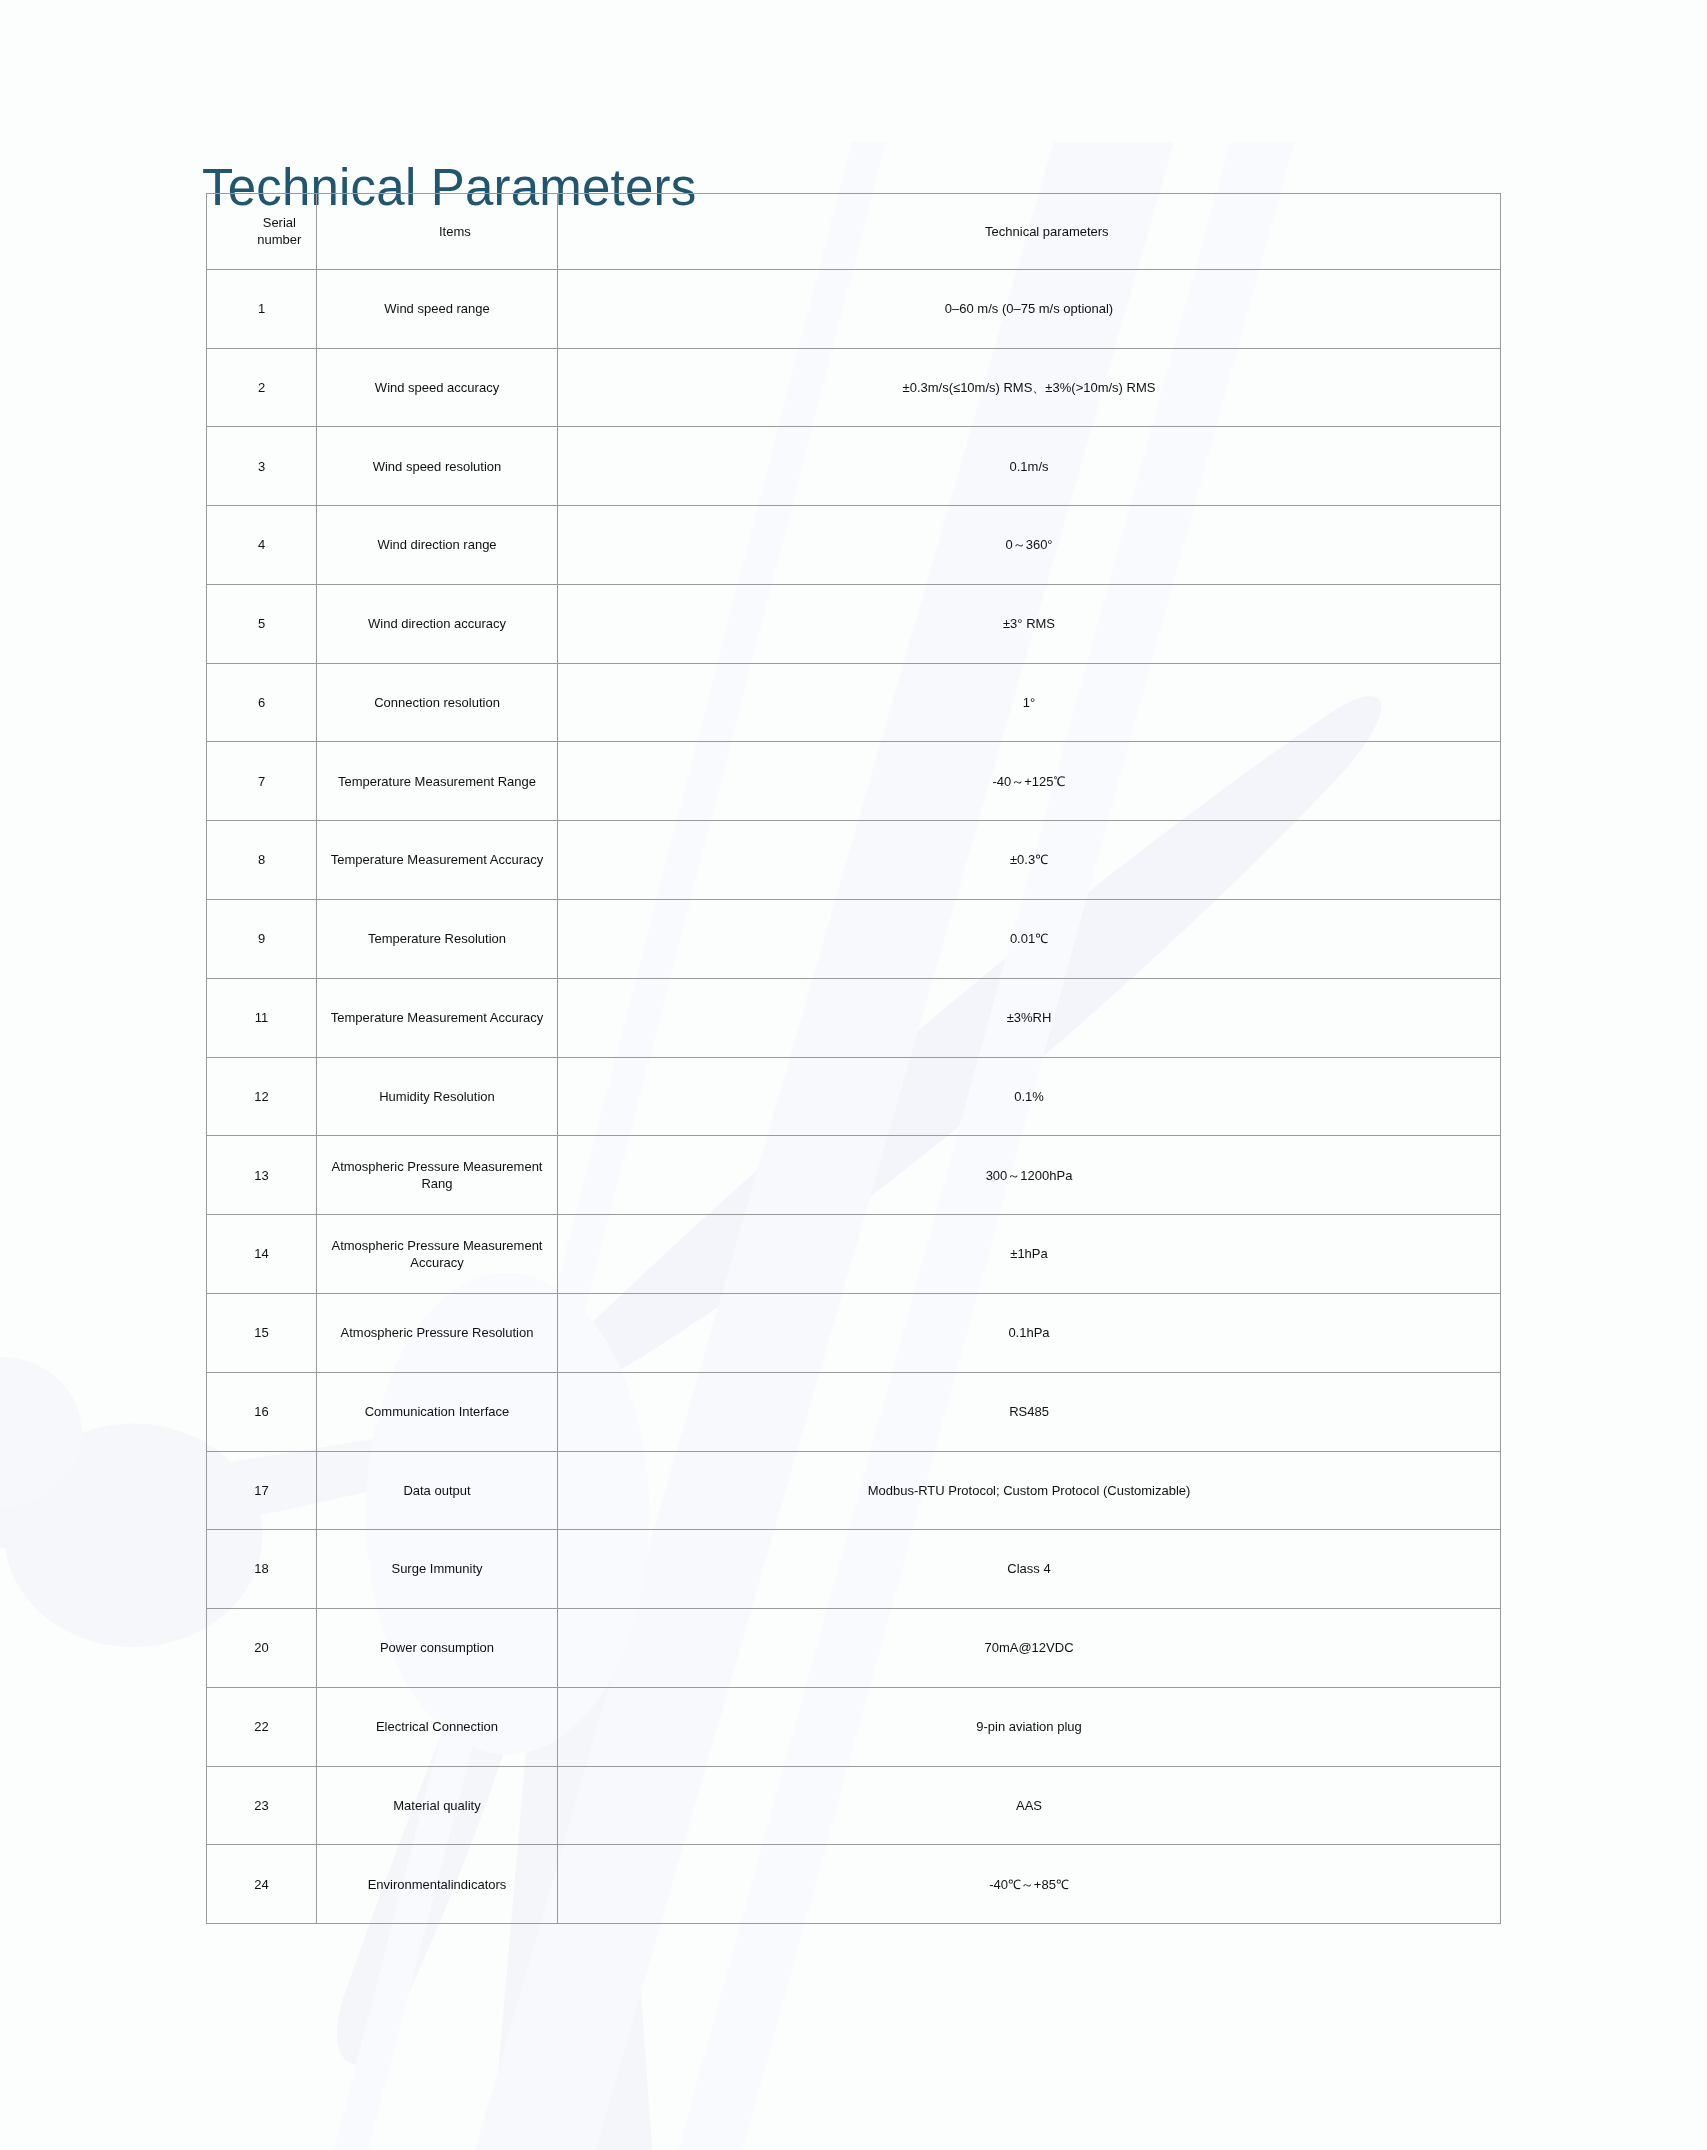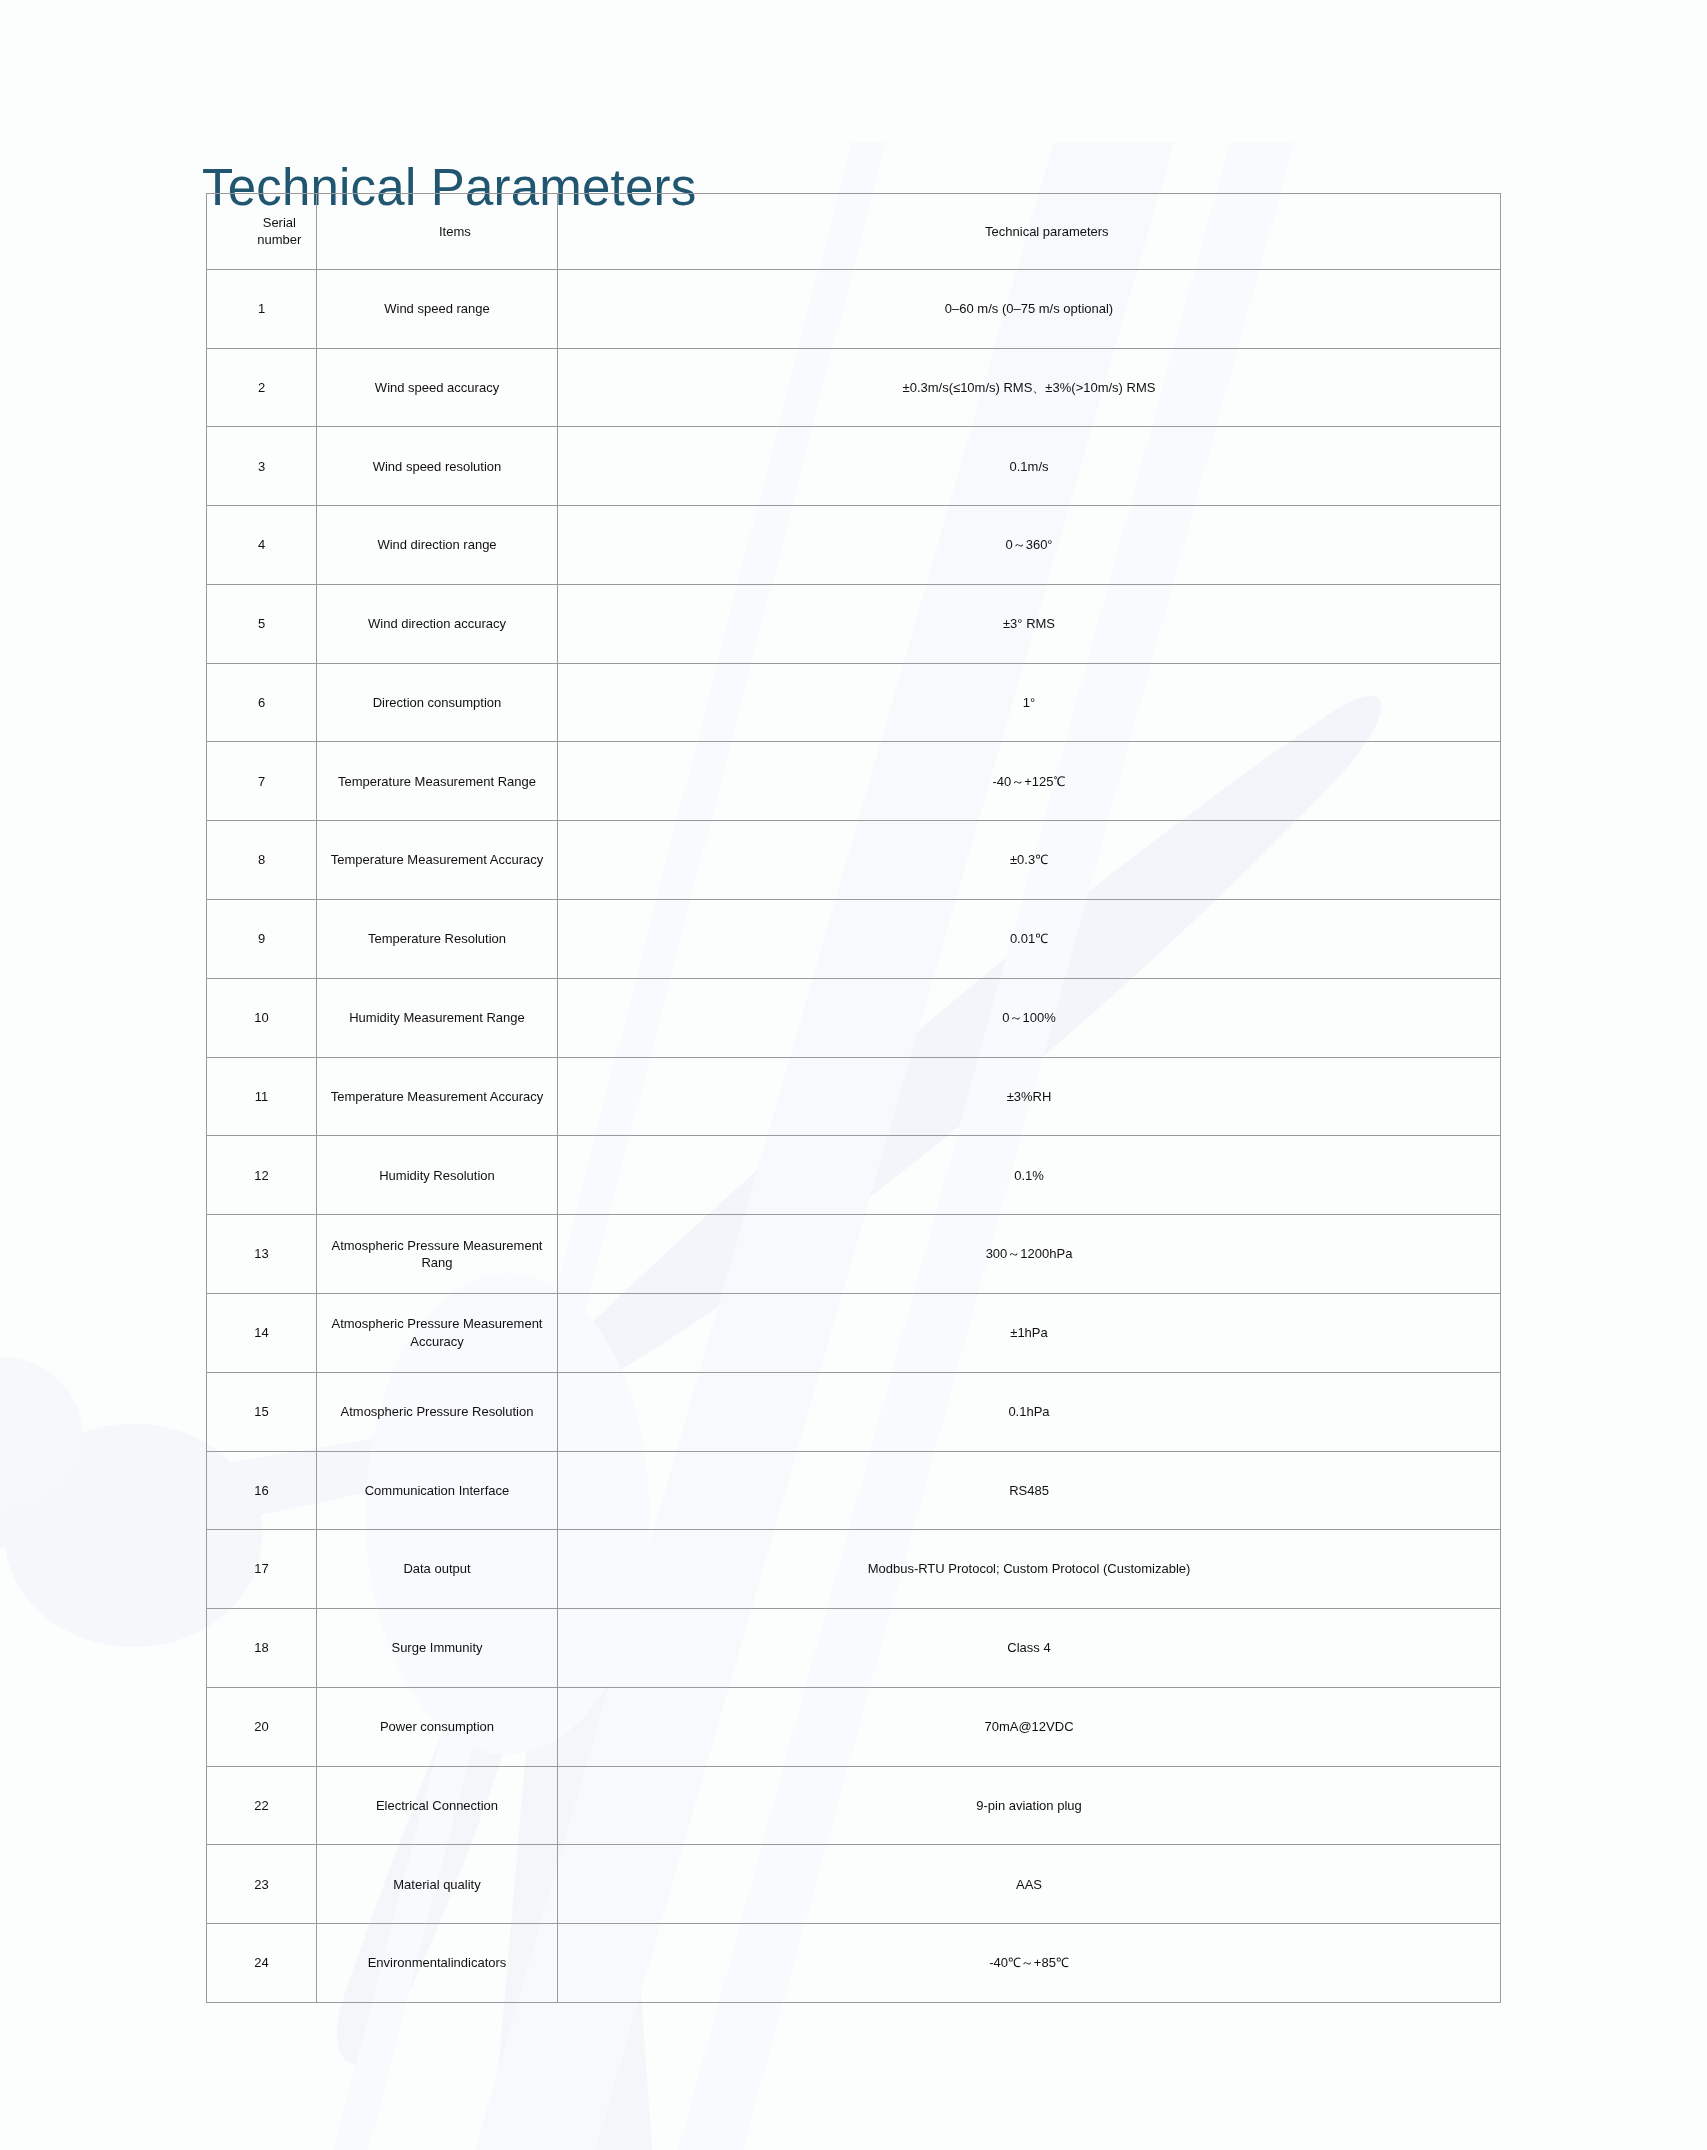--- a/index.html
+++ b/index.html
@@ -154,44 +154,39 @@
         <td class="cell-item">Wind direction range</td>
         <td class="cell-param">0～360°</td>
       </tr>
       <tr>
         <td class="cell-sn">5</td>
         <td class="cell-item">Wind direction accuracy</td>
         <td class="cell-param">±3° RMS</td>
       </tr>
       <tr>
         <td class="cell-sn">6</td>
-        <td class="cell-item">Direction consumption</td>
+        <td class="cell-item">Connection resolution</td>
         <td class="cell-param">1°</td>
       </tr>
       <tr>
         <td class="cell-sn">7</td>
         <td class="cell-item">Temperature Measurement Range</td>
         <td class="cell-param">-40～+125℃</td>
       </tr>
       <tr>
         <td class="cell-sn">8</td>
         <td class="cell-item">Temperature Measurement Accuracy</td>
         <td class="cell-param">±0.3℃</td>
       </tr>
       <tr>
         <td class="cell-sn">9</td>
         <td class="cell-item">Temperature Resolution</td>
         <td class="cell-param">0.01℃</td>
       </tr>
       <tr>
-        <td class="cell-sn">10</td>
-        <td class="cell-item">Humidity Measurement Range</td>
-        <td class="cell-param">0～100%</td>
-      </tr>
-      <tr>
         <td class="cell-sn">11</td>
         <td class="cell-item">Temperature Measurement Accuracy</td>
         <td class="cell-param">±3%RH</td>
       </tr>
       <tr>
         <td class="cell-sn">12</td>
         <td class="cell-item">Humidity Resolution</td>
         <td class="cell-param">0.1%</td>
       </tr>
       <tr>

